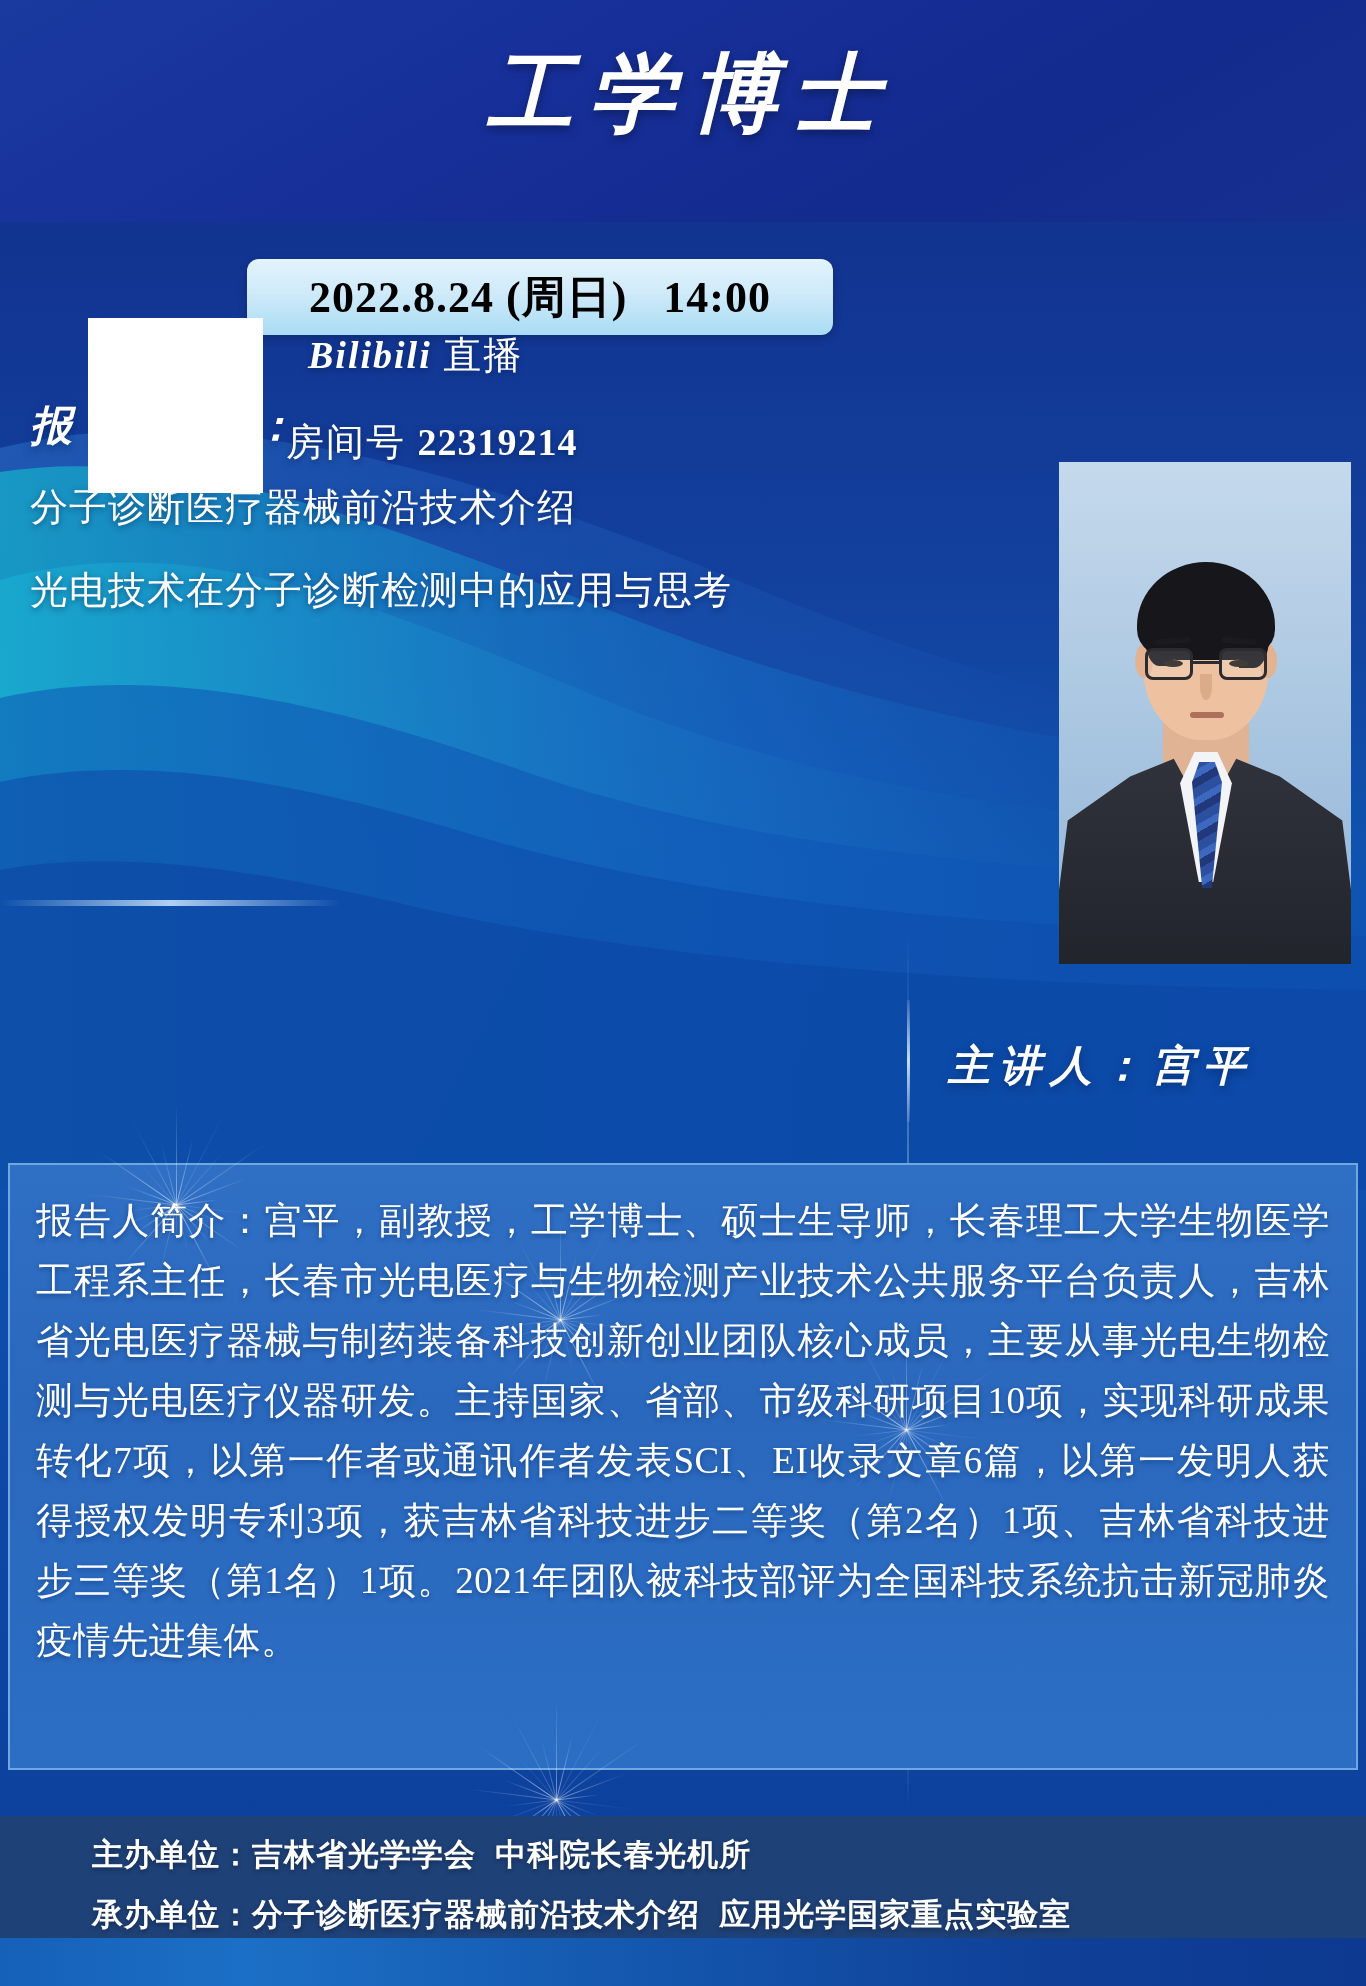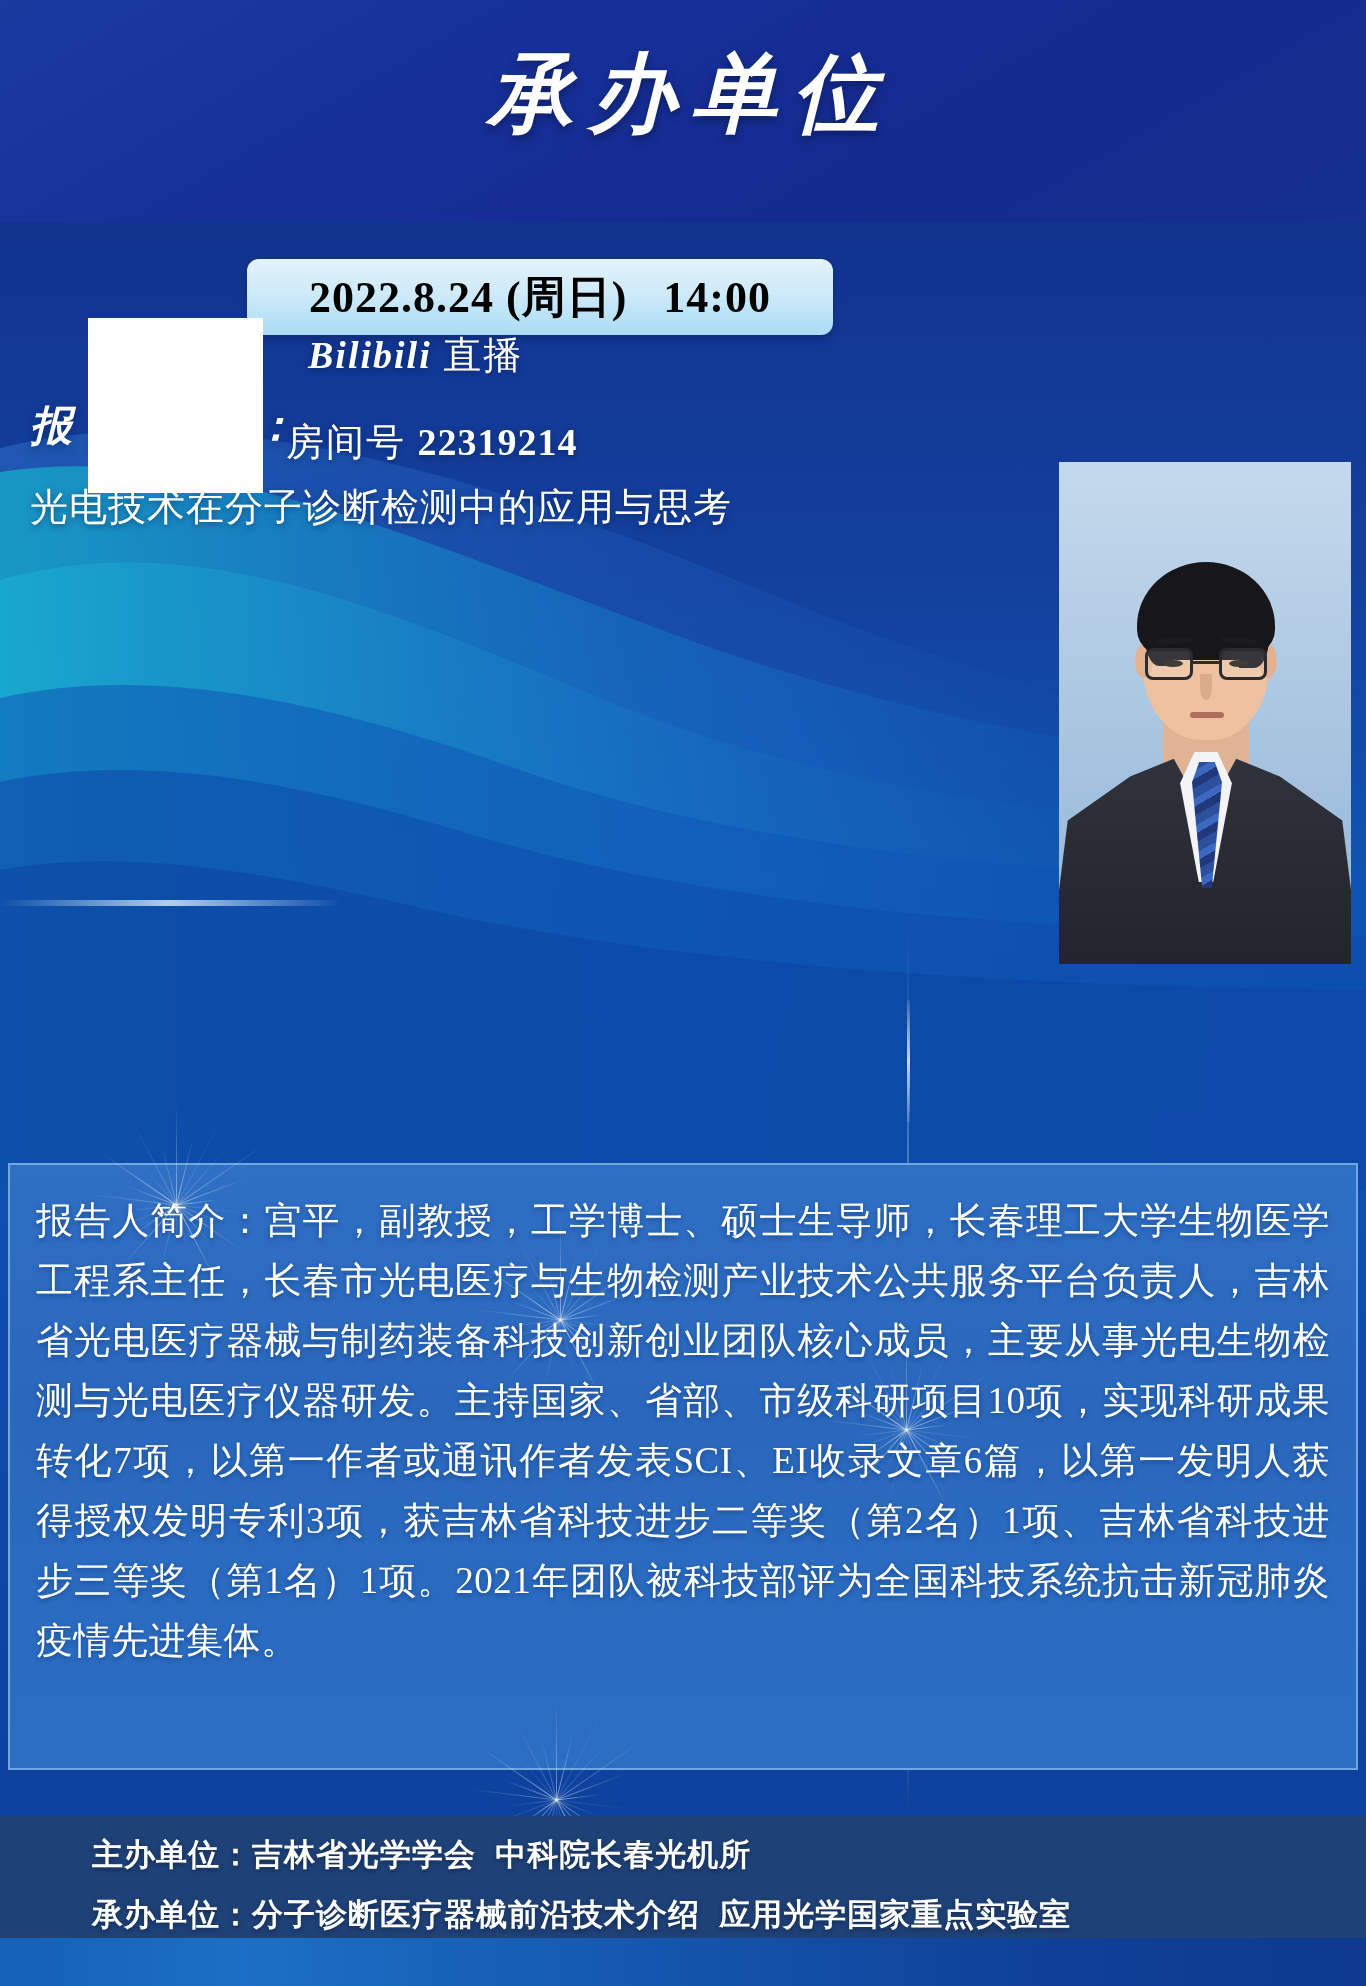--- a/index.html
+++ b/index.html
@@ -303,33 +303,34 @@
       <path d="M0,150 C190,96 380,176 600,268 C800,350 1040,392 1366,404 L1366,760 L0,760 Z" fill="url(#g2)" opacity="0.6"></path>
       <path d="M0,268 C160,232 340,276 520,340 C720,410 980,444 1366,452 L1366,760 L0,760 Z" fill="#0f56b4" opacity="0.55"></path>
       <path d="M0,352 C140,322 300,352 470,404 C690,470 980,500 1366,506 L1366,760 L0,760 Z" fill="#0e4dab" opacity="0.6"></path>
       <path d="M0,440 C120,418 260,440 420,478 C660,532 980,556 1366,560 L1366,760 L0,760 Z" fill="#0d46a4" opacity="0.65"></path>
     </svg>
   </div>
 
   <div class="glowline" style="left:907px;top:930px;height:880px;"></div>
 
   <div class="header">
-    <div class="header-title">承办单位</div>
+    <div class="header-title">工学博士</div>
   </div>
 
 
   <div class="date-row">
     <div class="date-chip">
       <span class="date-text">2022.8.24 (周日)   14:00</span>
     </div>
   </div>
 
   <div class="content">
     <div class="agenda-heading">报告内容：</div>
     <div class="agenda-list">
+      <div class="agenda-item">分子诊断医疗器械前沿技术介绍</div>
       <div class="agenda-item">光电技术在分子诊断检测中的应用与思考</div>
     </div>
   </div>
 
   <div class="qr-beam" style="top:900px;left:0;"></div>
   <div class="qr">
     <div class="qrgrid" id="qrgrid" style="grid-template-columns: repeat(33, 1fr); grid-template-rows: repeat(33, 1fr);">
         <i style="background: rgb(0, 0, 0);"></i>
         <i style="background: rgb(0, 0, 0);"></i>
         <i style="background: rgb(0, 0, 0);"></i>
@@ -1425,20 +1426,21 @@
   <div class="live-block">
     <div class="live-title">
       <em>Bilibili</em><span> 直播</span>
     </div>
     <div class="live-room">
       <span>房间号 </span><b>22319214</b>
     </div>
   </div>
 
   <div class="speaker-divider"></div>
+  <div class="speaker-name">主讲人：宫平</div>
 
   <div class="portrait">
     <div class="bg"></div>
     <div class="neck"></div>
     <div class="suit"></div>
     <div class="shirt"></div>
     <div class="tie"></div>
     <div class="head"></div>
     <div class="ear-l"></div>
     <div class="ear-r"></div>

